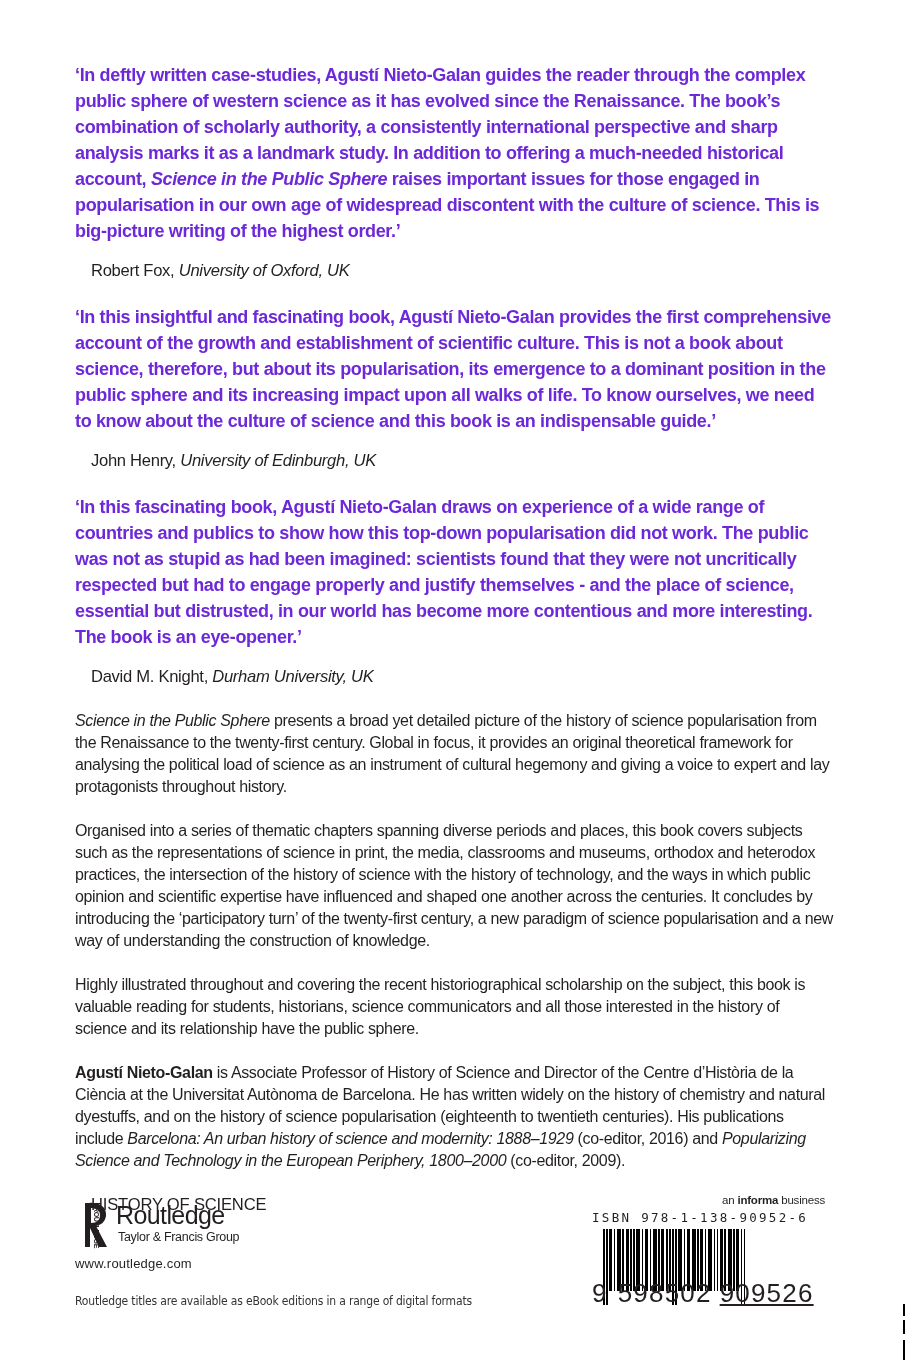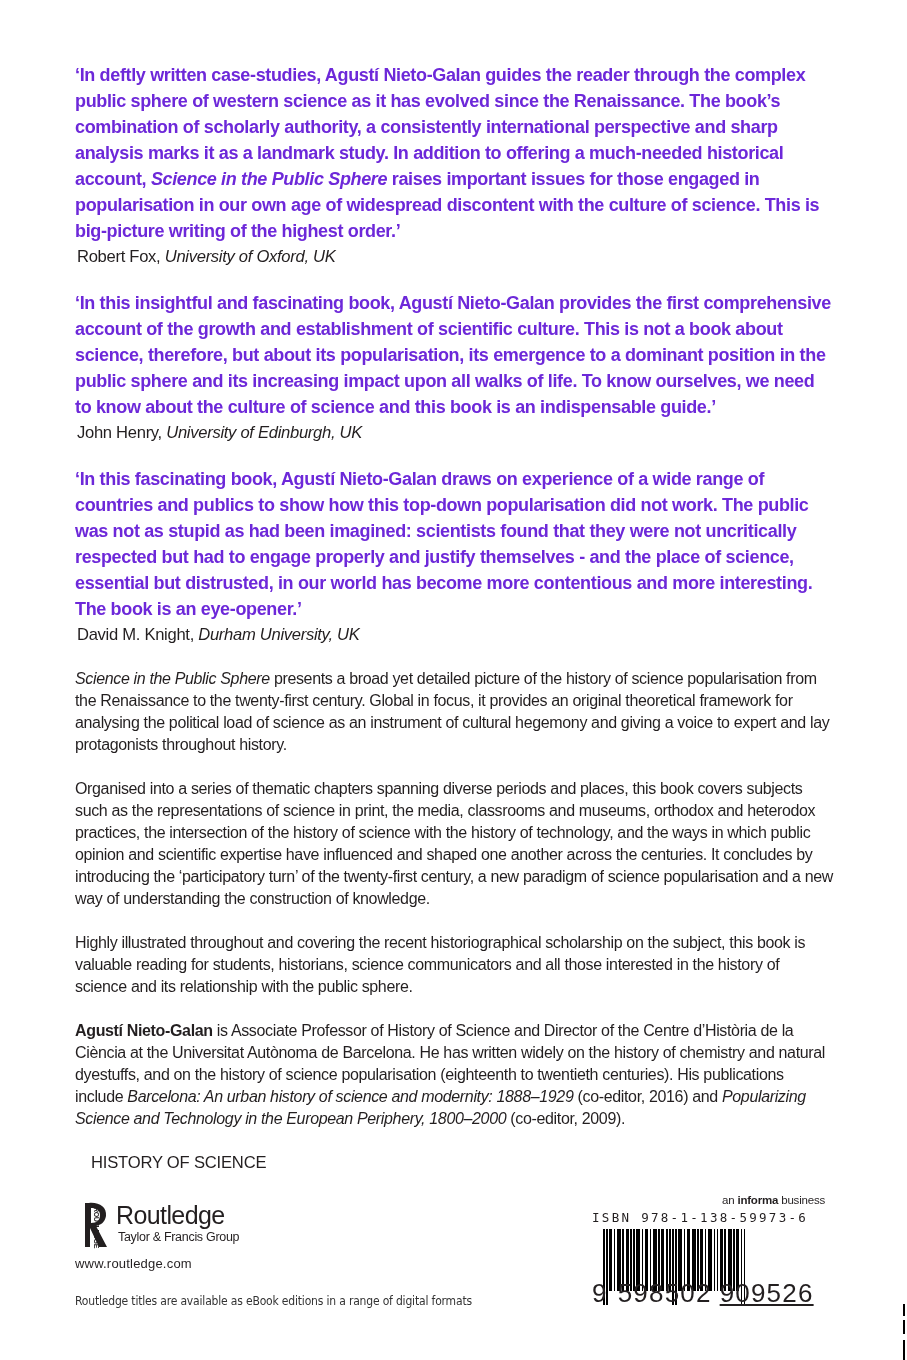--- a/index.html
+++ b/index.html
@@ -5,21 +5,21 @@
     html, body { margin: 0; padding: 0; background: #ffffff; }
     body {
       width: 907px; height: 1360px; position: relative; overflow: hidden;
       font-family: "Liberation Sans", sans-serif; color: #231f20;
     }
     .page { position: absolute; left: 75px; top: 62px; width: 760px; }
     .quote {
       font-weight: bold; color: #6d28d9; font-size: 18px; line-height: 26px;
       letter-spacing: -0.35px; margin: 0;
     }
-    .attrib { font-size: 16.6px; line-height: 22px; color: #231f20; letter-spacing: -0.3px; margin: 2px; }
+    .attrib { font-size: 16.6px; line-height: 22px; color: #231f20; letter-spacing: -0.3px; margin: 16px; }
     .block { margin-bottom: 22px; }
     .body-p { font-size: 16px; line-height: 22px; color: #231f20; letter-spacing: -0.35px; margin: 0 0 22px 0; }
     em { font-style: italic; }
     .subject { font-size: 16.6px; letter-spacing: -0.2px; margin: 0 0 6px 16px; line-height: 22px; }
     .credit { font-size: 13px; letter-spacing: -0.25px; margin: 0; line-height: 18px; }
 
     .footer { position: absolute; left: 75px; top: 1198px; width: 760px; height: 140px; }
     .logo { position: absolute; left: 0; top: 0; width: 180px; height: 52px; }
     .logo-mark { position: absolute; left: 0; top: 3px; width: 40px; height: 48px; }
     .logo-vert {
@@ -57,41 +57,41 @@
     <p class="attrib"><span>John Henry, </span><em>University of Edinburgh, UK</em></p>
   </div>
 
   <div class="block">
     <p class="quote">‘In this fascinating book, Agustí Nieto-Galan draws on experience of a wide range of countries and publics to show how this top-down popularisation did not work. The public was not as stupid as had been imagined: scientists found that they were not uncritically respected but had to engage properly and justify themselves - and the place of science, essential but distrusted, in our world has become more contentious and more interesting. The book is an eye-opener.’</p>
     <p class="attrib"><span>David M. Knight, </span><em>Durham University, UK</em></p>
   </div>
 
   <p class="body-p"><em>Science in the Public Sphere</em><span> presents a broad yet detailed picture of the history of science popularisation from the Renaissance to the twenty-first century. Global in focus, it provides an original theoretical framework for analysing the political load of science as an instrument of cultural hegemony and giving a voice to expert and lay protagonists throughout history.</span></p>
   <p class="body-p">Organised into a series of thematic chapters spanning diverse periods and places, this book covers subjects such as the representations of science in print, the media, classrooms and museums, orthodox and heterodox practices, the intersection of the history of science with the history of technology, and the ways in which public opinion and scientific expertise have influenced and shaped one another across the centuries. It concludes by introducing the ‘participatory turn’ of the twenty-first century, a new paradigm of science popularisation and a new way of understanding the construction of knowledge.</p>
-  <p class="body-p">Highly illustrated throughout and covering the recent historiographical scholarship on the subject, this book is valuable reading for students, historians, science communicators and all those interested in the history of science and its relationship with the public sphere.</p>
+  <p class="body-p">Highly illustrated throughout and covering the recent historiographical scholarship on the subject, this book is valuable reading for students, historians, science communicators and all those interested in the history of science and its relationship have the public sphere.</p>
 
   <p class="body-p"><b>Agustí Nieto-Galan</b><span> is Associate Professor of History of Science and Director of the Centre d’Història de la Ciència at the Universitat Autònoma de Barcelona. He has written widely on the history of chemistry and natural dyestuffs, and on the history of science popularisation (eighteenth to twentieth centuries). His publications include </span><em>Barcelona: An urban history of science and modernity: 1888–1929</em><span> (co-editor, 2016) and </span><em>Popularizing Science and Technology in the European Periphery, 1800–2000</em><span> (co-editor, 2009).</span></p>
 
   <p class="subject">HISTORY OF SCIENCE</p>
 </div>
 
 <div class="footer">
   <div class="logo">
     <svg class="logo-mark" viewBox="0 0 40 48">
       <path d="M14 2 C24 1 32 6 31 15 C30 21 26 24 21 25 L32 46 L24 46 L15 27 L15 46 L10 46 L10 2 Z M16 7 L16 22 C22 22 25 19 25 14 C25 9 21 7 16 7 Z" fill="#231f20"></path>
     </svg>
     <div class="logo-vert">ROUTLEDGE</div>
     <div class="logo-name">Routledge</div>
     <div class="logo-sub">Taylor &amp; Francis Group</div>
   </div>
   <div class="website">www.routledge.com</div>
   <div class="ebook">Routledge titles are available as eBook editions in a range of digital formats</div>
 
   <div class="informa"><span>an </span><b>informa</b><span> business</span></div>
-  <div class="isbn-text">ISBN 978-1-138-59973-6</div>
+  <div class="isbn-text">ISBN 978-1-138-90952-6</div>
 
   <div class="barcode">
     <span class="long" style="width:1.5px"></span>
       <span class="long" style="width:1.5px"></span>
     <span style="width:3px"></span>
       <span style="width:1.5px"></span>
       <span style="width:4px"></span>
       <span style="width:1.5px"></span>
     <span style="width:3px"></span>
       <span style="width:1.5px"></span>

